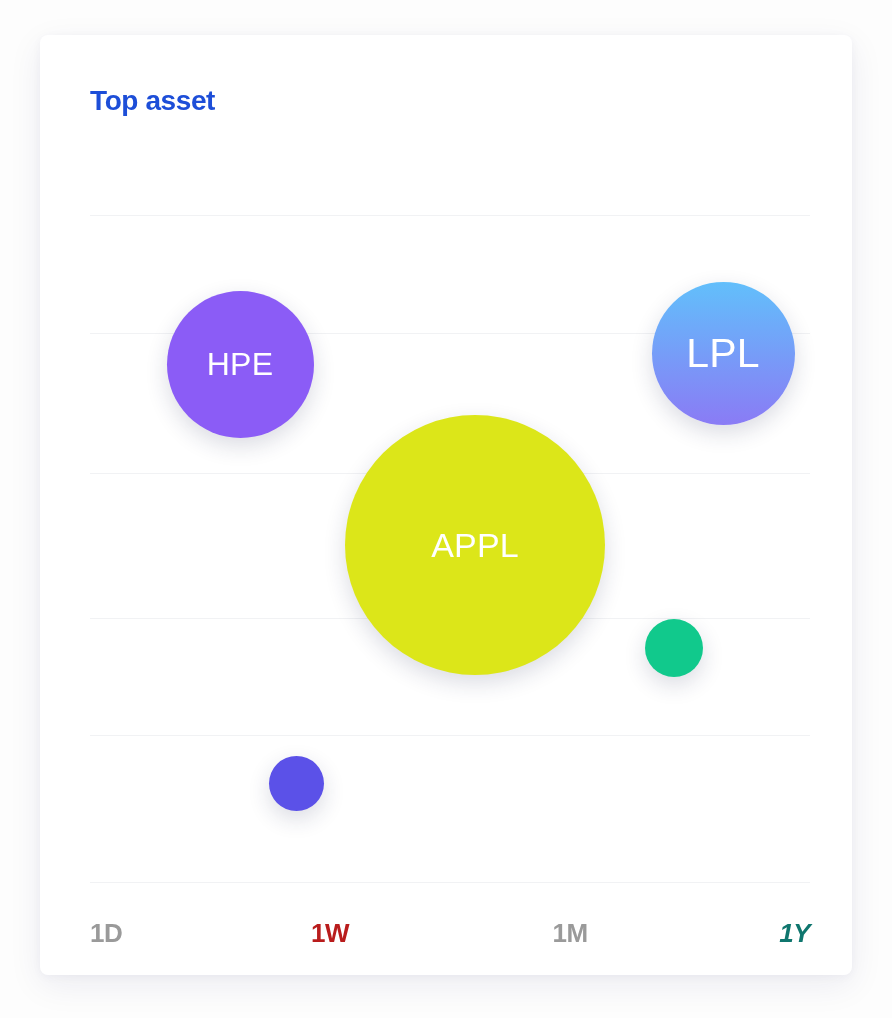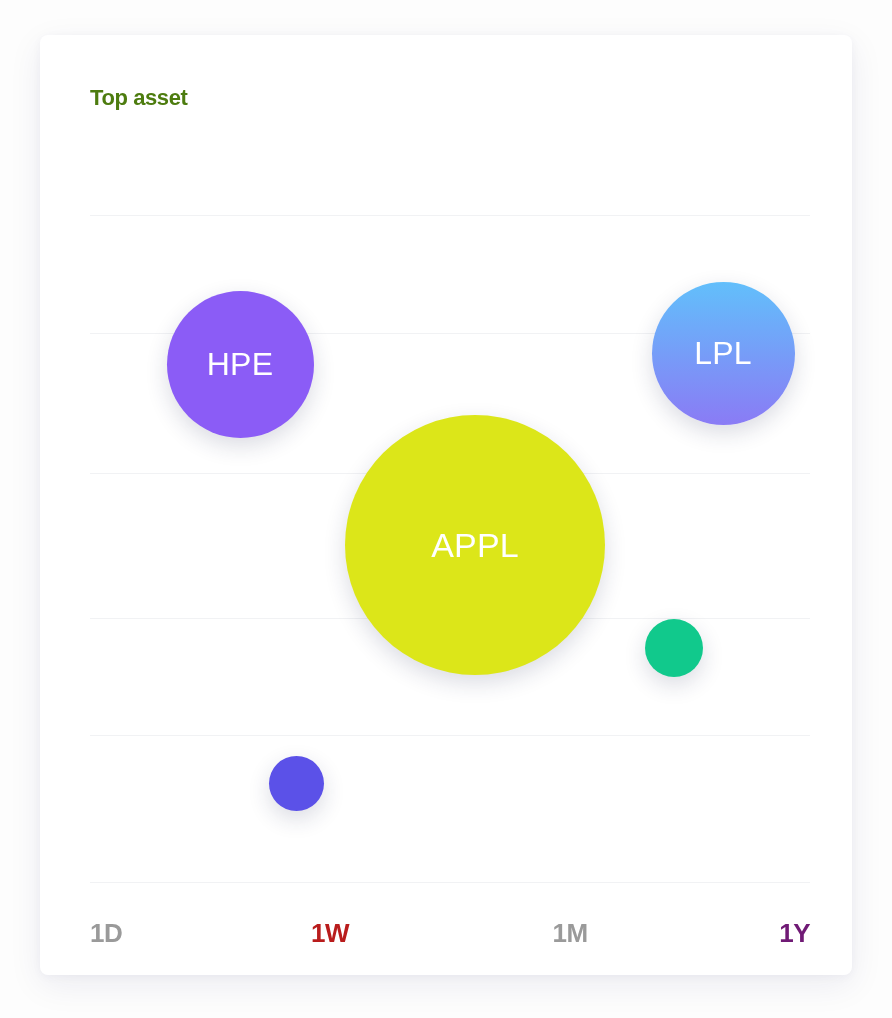--- a/index.html
+++ b/index.html
@@ -33,24 +33,24 @@
     background: #ffffff;
     border-radius: 8px;
     box-shadow: 0 10px 34px rgba(24, 30, 90, 0.075),
                 0 2px 10px rgba(24, 30, 90, 0.04);
   }
 
   .card-title {
     position: absolute;
     left: 50px;
     top: 52px;
-    font-size: 22px;
+    font-size: 28px;
     font-weight: 700;
     letter-spacing: -0.4px;
-    color: #4d7c0f;
+    color: #1d4ed8;
     line-height: 1;
     white-space: nowrap;
   }
 
   
   .plot {
     position: absolute;
     left: 50px;
     top: 110px;
     width: 720px;
@@ -121,33 +121,33 @@
           <div class="gridline" style="top: 188px; background: rgb(241, 242, 244);"></div>
           <div class="gridline" style="top: 328px; background: rgb(241, 242, 244);"></div>
           <div class="gridline" style="top: 473px; background: rgb(241, 242, 244);"></div>
           <div class="gridline" style="top: 590px; background: rgb(241, 242, 244);"></div>
           <div class="gridline" style="top: 737px; background: rgb(241, 242, 244);"></div>
         </div>
       <div id="bubbles">
           <div class="bubble" style="width: 147px; height: 147px; left: 76.5px; top: 145.5px; background: #8b5cf6; font-size: 32px;">
             <span class="bubble-label">HPE</span>
           </div>
-          <div class="bubble" style="width: 143px; height: 143px; left: 561.5px; top: 136.5px; background: linear-gradient(rgb(98, 191, 251) 0%, rgb(138, 123, 245) 100%); font-size: 32px; align-items: center;">
+          <div class="bubble" style="width: 143px; height: 143px; left: 561.5px; top: 136.5px; background: linear-gradient(rgb(98, 191, 251) 0%, rgb(138, 123, 245) 100%); font-size: 41px; align-items: center;">
             <span class="bubble-label">LPL</span>
           </div>
           <div class="bubble" style="width: 260px; height: 260px; left: 255px; top: 270px; background: rgb(220, 230, 25); font-size: 34px; text-align: center;">
             <span class="bubble-label">APPL</span>
           </div>
           <div class="bubble" style="width: 58px; height: 58px; left: 555px; top: 474px; background: rgb(17, 201, 140); font-size: 0px;"></div>
           <div class="bubble" style="width: 55px; height: 55px; left: 178.5px; top: 610.5px; background: rgb(91, 81, 232); font-size: 0px;"></div>
         </div>
     </div>
 
     <div class="xaxis" id="xaxis">
         <div class="xtick start" style="color: rgb(154, 154, 154);">1D</div>
         <div class="xtick mid" style="left: 33.3333%; color: #b91c1c;">1W</div>
         <div class="xtick mid" style="left: 66.6667%; color: rgb(154, 154, 154);">1M</div>
-        <div class="xtick end" style="color: #701a75;">1Y</div>
+        <div class="xtick end" style="color: #0f766e; font-style: italic;">1Y</div>
       </div>
 
   </div>
 
 </div>
 
 </body></html>

